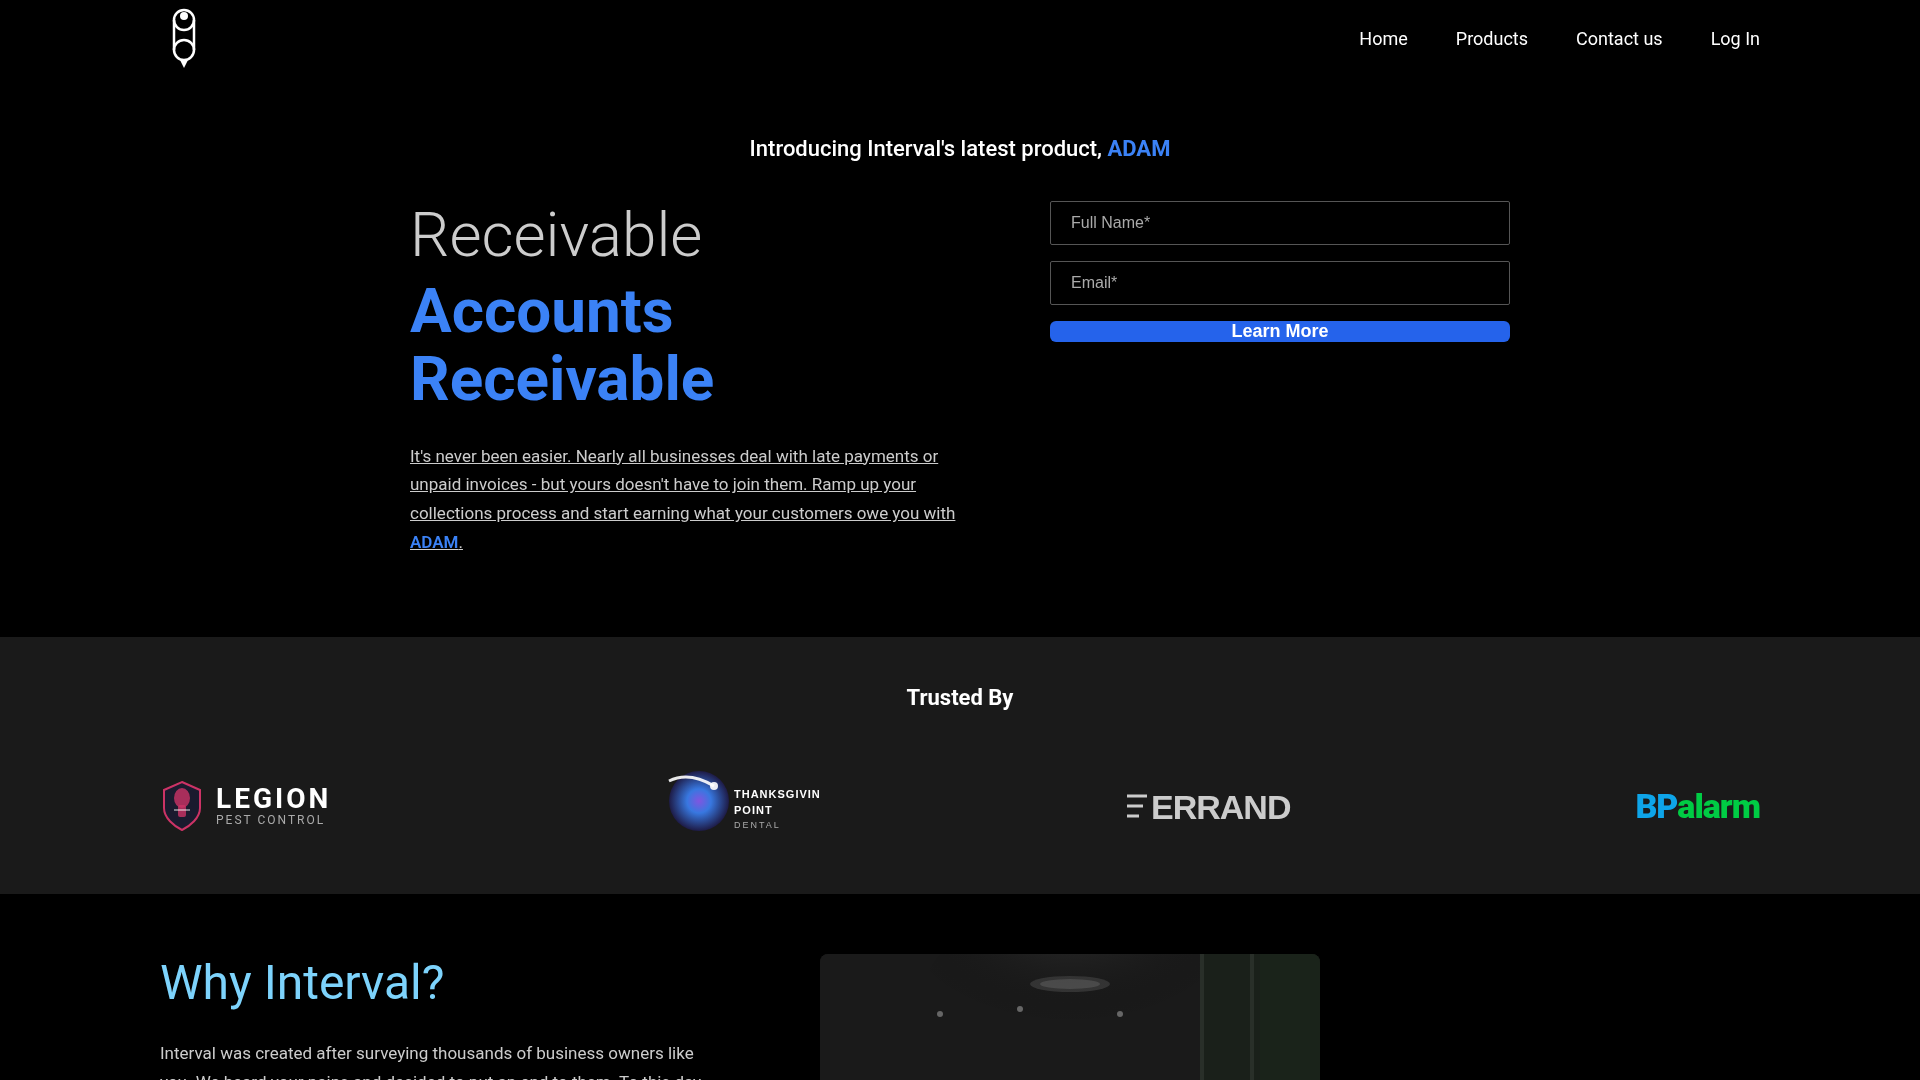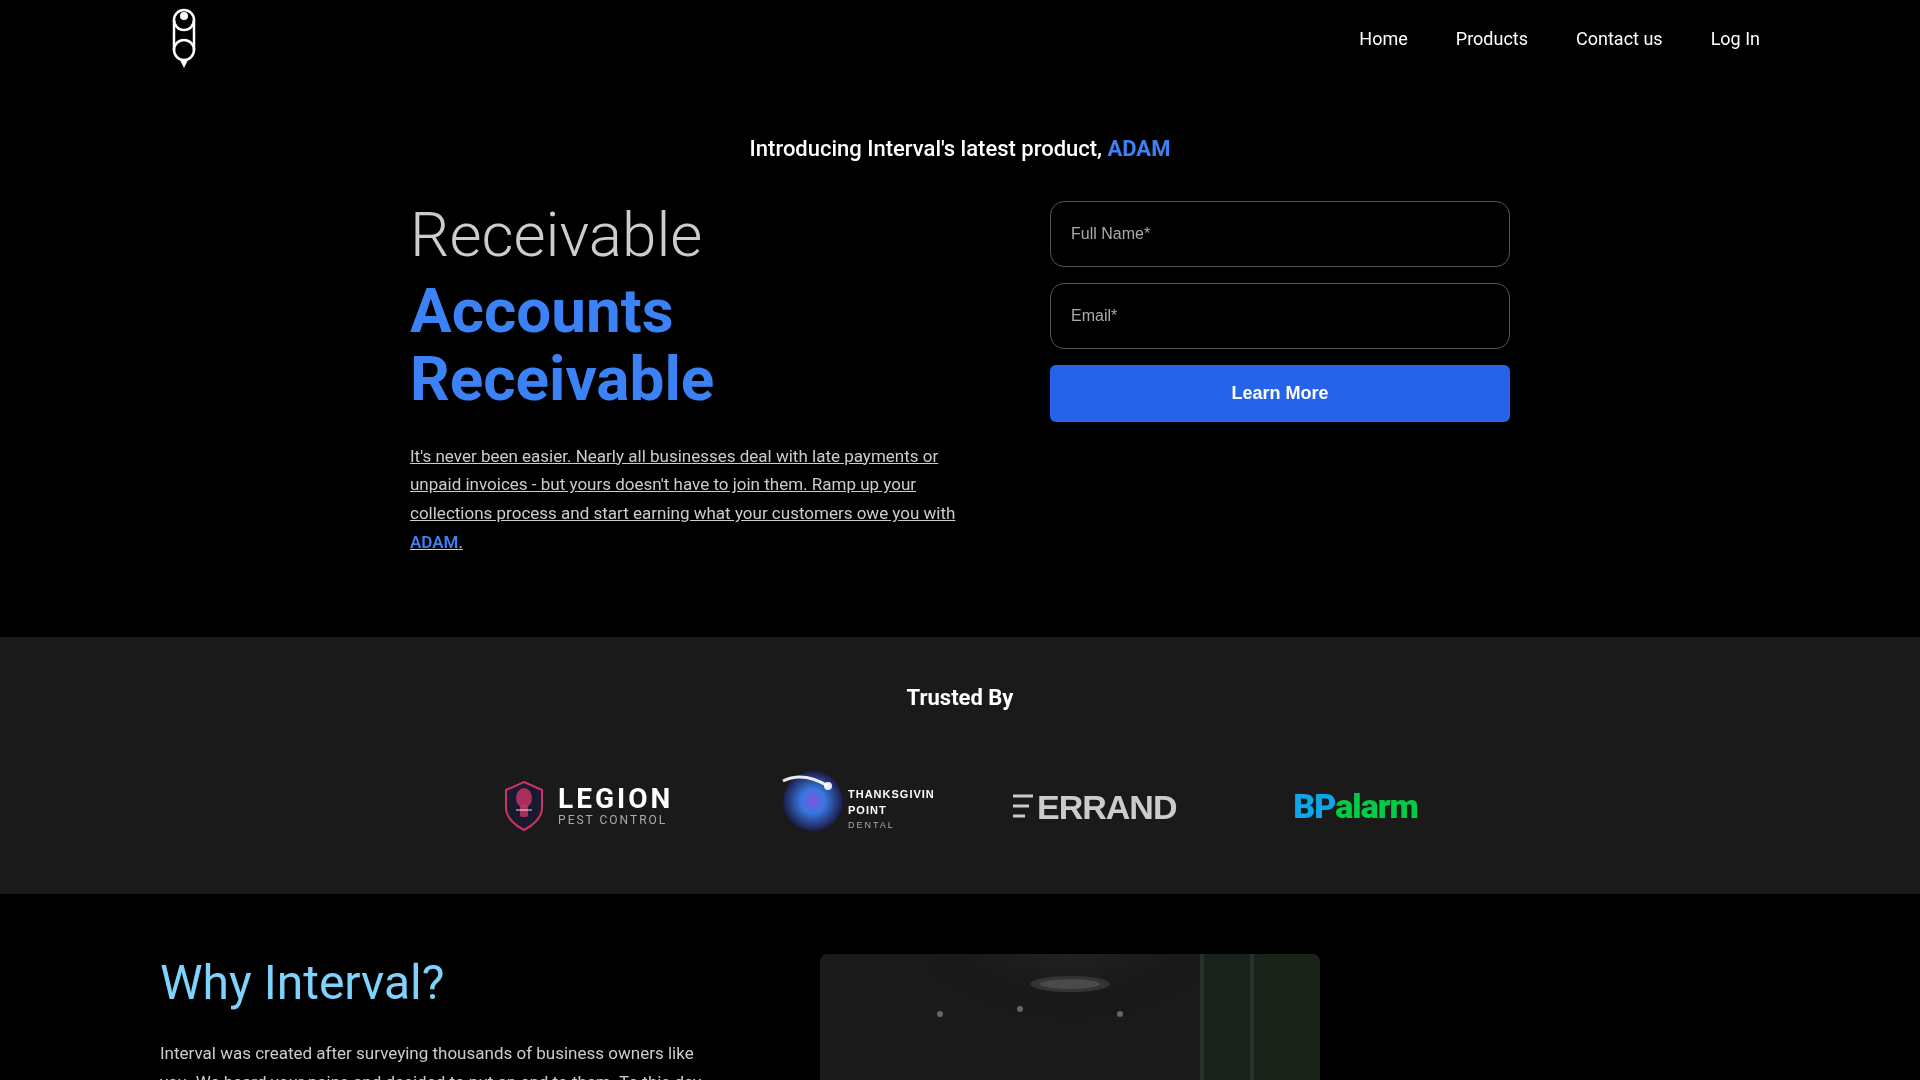--- a/index.html
+++ b/index.html
@@ -116,36 +116,35 @@
 
     .hero-right {
       flex: 0 0 460px;
       display: flex;
       flex-direction: column;
       gap: 16px;
     }
 
     .form-input {
       width: 100%;
-      padding: 23px 20px;
+      padding: 12px 20px;
       background-color: transparent;
       border: 1.5px solid #555555;
-      border-radius: 14px;
+      border-radius: 2px;
       color: #a3a3a3;
       font-size: 16px;
       outline: none;
     }
 
     .form-input::placeholder {
       color: #aaaaaa;
     }
 
     .learn-more-btn {
       width: 100%;
-      padding: 18px;
       background-color: #2563eb;
       color: #ffffff;
       border: none;
       border-radius: 6px;
       font-size: 18px;
       font-weight: 600;
       cursor: pointer;
       text-align: center;
     }
 
@@ -159,21 +158,21 @@
     .trusted-title {
       font-size: 22px;
       font-weight: 700;
       color: #ffffff;
       margin-bottom: 56px;
     }
 
     .trusted-logos {
       display: flex;
       align-items: center;
-      justify-content: center;
+      justify-content: space-between;
       gap: 80px;
     }
 
     
     .logo-legion {
       display: flex;
       align-items: center;
       gap: 12px;
     }
 

